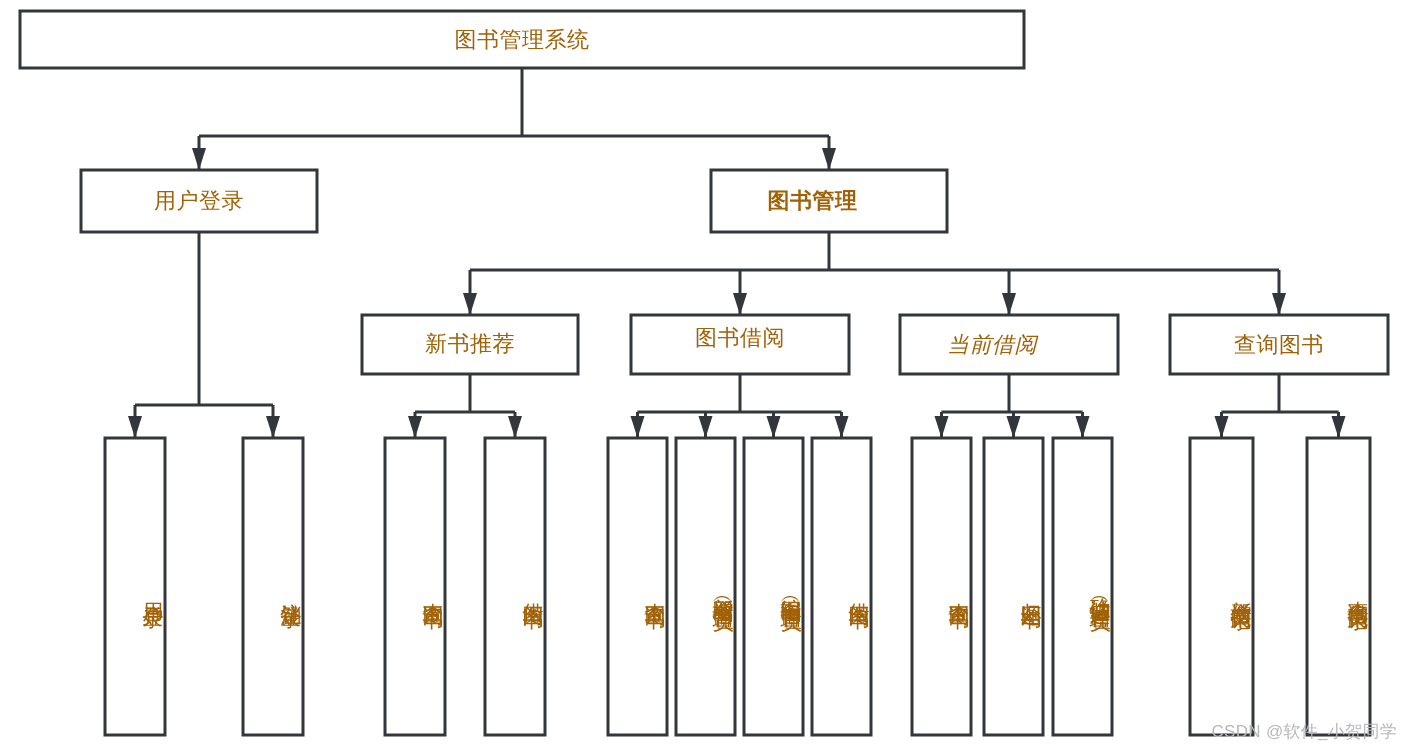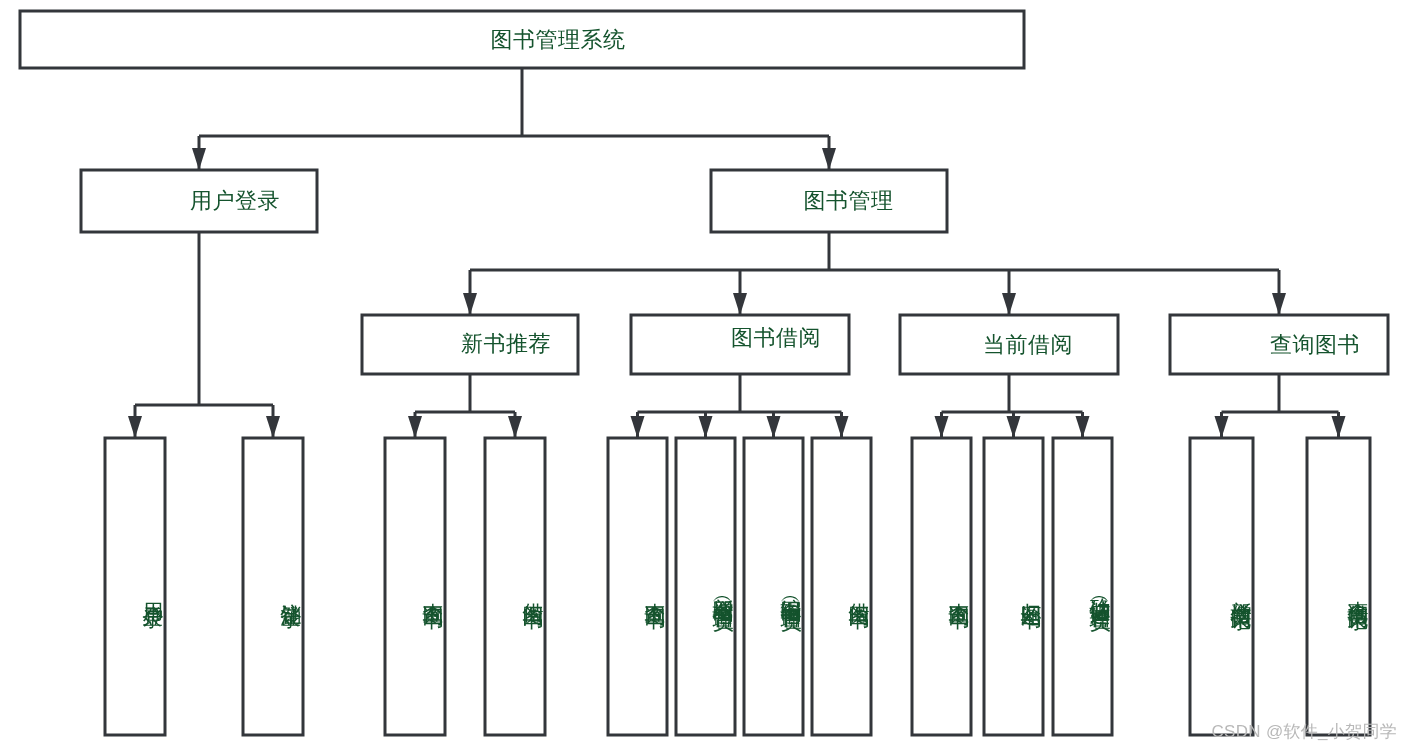--- a/index.html
+++ b/index.html
@@ -38,28 +38,27 @@
   }
   .arrow-head {
     fill: #33363b;
     stroke: none;
   }
   .node-label {
     position: absolute;
     display: flex;
     align-items: center;
     justify-content: center;
-    color: #14532d;
+    color: #a16207;
     font-family: "Liberation Sans", "DejaVu Sans", sans-serif;
     font-size: 22px;
     line-height: 1.18;
     letter-spacing: 0.5px;
     white-space: nowrap;
     pointer-events: none;
-    padding-left: 36px;
   }
   .node-label.vertical {
     writing-mode: vertical-rl;
     text-orientation: upright;
     align-items: flex-start;
     justify-content: center;
     font-size: 21px;
     letter-spacing: 2px;
     padding-top: 6px;
     box-sizing: border-box;
@@ -156,24 +155,24 @@
         <rect x="984" y="438" width="59" height="297" class="node-box"></rect>
         <rect x="1053" y="438" width="59" height="297" class="node-box"></rect>
         <rect x="1190" y="438" width="63" height="297" class="node-box"></rect>
         <rect x="1307" y="438" width="63" height="297" class="node-box"></rect>
       </g>
   </svg>
 
   <div id="labels-layer">
       <div class="node-label" style="left: 20px; top: 11px; width: 1004px; height: 57px;">图书管理系统</div>
       <div class="node-label" style="left: 81px; top: 170px; width: 236px; height: 62px;">用户登录</div>
-      <div class="node-label" style="left: 711px; top: 170px; width: 203px; height: 62px;">图书管理</div>
+      <div class="node-label" style="left: 711px; top: 170px; width: 203px; height: 62px; font-weight: bold;">图书管理</div>
       <div class="node-label" style="left: 362px; top: 315px; width: 216px; height: 58px;">新书推荐</div>
       <div class="node-label" style="left: 631px; top: 315px; width: 218px; height: 46px;">图书借阅</div>
-      <div class="node-label" style="left: 900px; top: 315px; width: 184px; height: 59px;">当前借阅</div>
+      <div class="node-label" style="left: 900px; top: 315px; width: 184px; height: 59px; font-style: italic;">当前借阅</div>
       <div class="node-label" style="left: 1170px; top: 315px; width: 218px; height: 59px;">查询图书</div>
       <div class="node-label vertical" style="left: 105px; top: 438px; width: 60px; height: 297px;">用户登录</div>
       <div class="node-label vertical" style="left: 243px; top: 438px; width: 60px; height: 297px;">注销登录</div>
       <div class="node-label vertical" style="left: 385px; top: 438px; width: 60px; height: 297px;">查询图书</div>
       <div class="node-label vertical" style="left: 485px; top: 438px; width: 60px; height: 297px;">借阅图书</div>
       <div class="node-label vertical" style="left: 608px; top: 438px; width: 59px; height: 297px;">查询图书</div>
       <div class="node-label vertical" style="left: 676px; top: 438px; width: 59px; height: 297px;">新增图书（管理员）</div>
       <div class="node-label vertical" style="left: 744px; top: 438px; width: 59px; height: 297px;">编辑图书（管理员）</div>
       <div class="node-label vertical" style="left: 812px; top: 438px; width: 59px; height: 297px;">借阅图书</div>
       <div class="node-label vertical" style="left: 912px; top: 438px; width: 59px; height: 297px;">查询图书</div>

